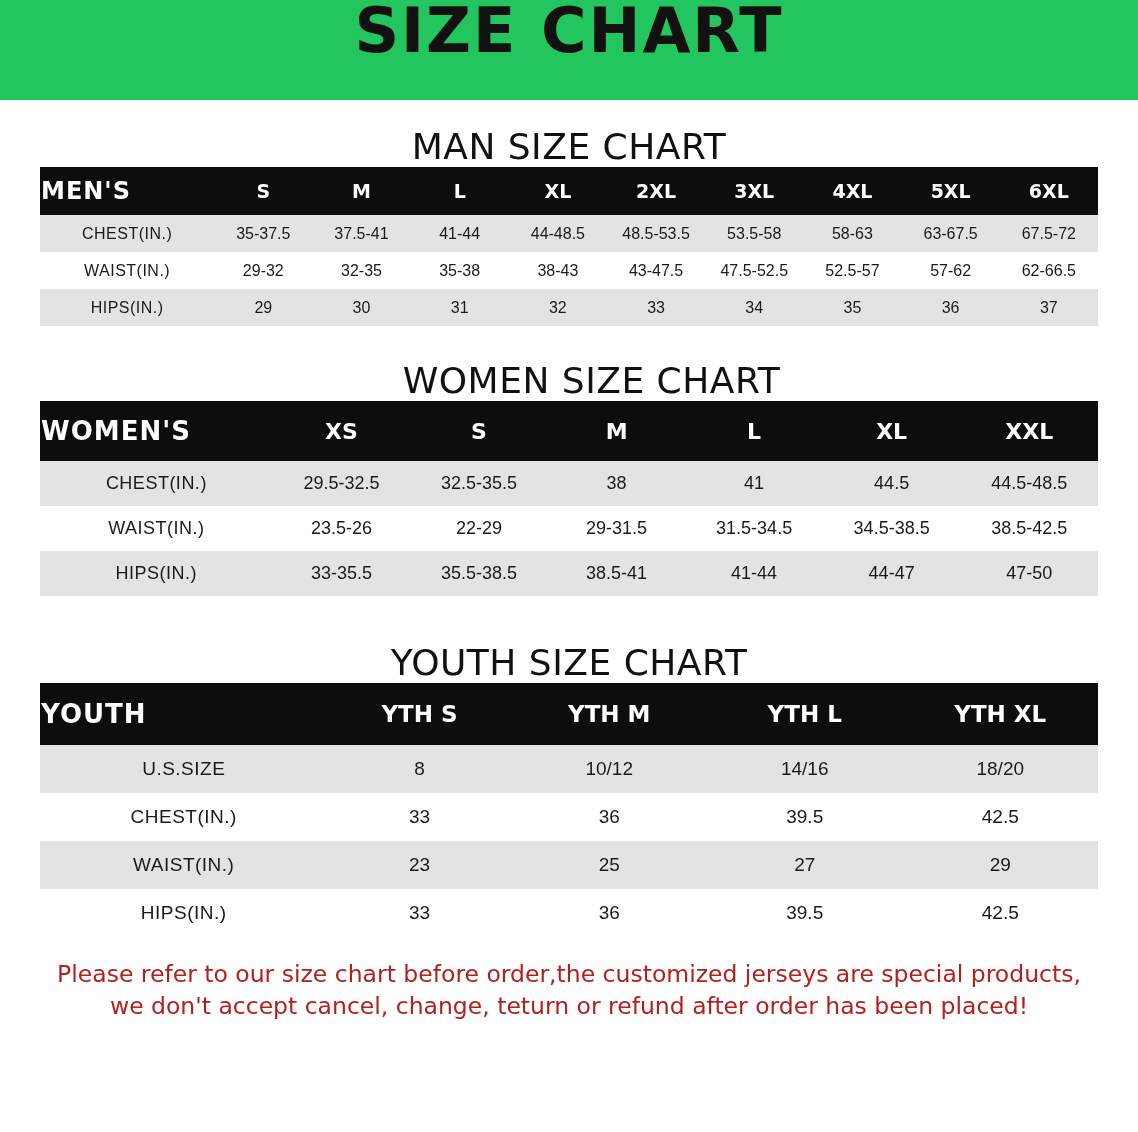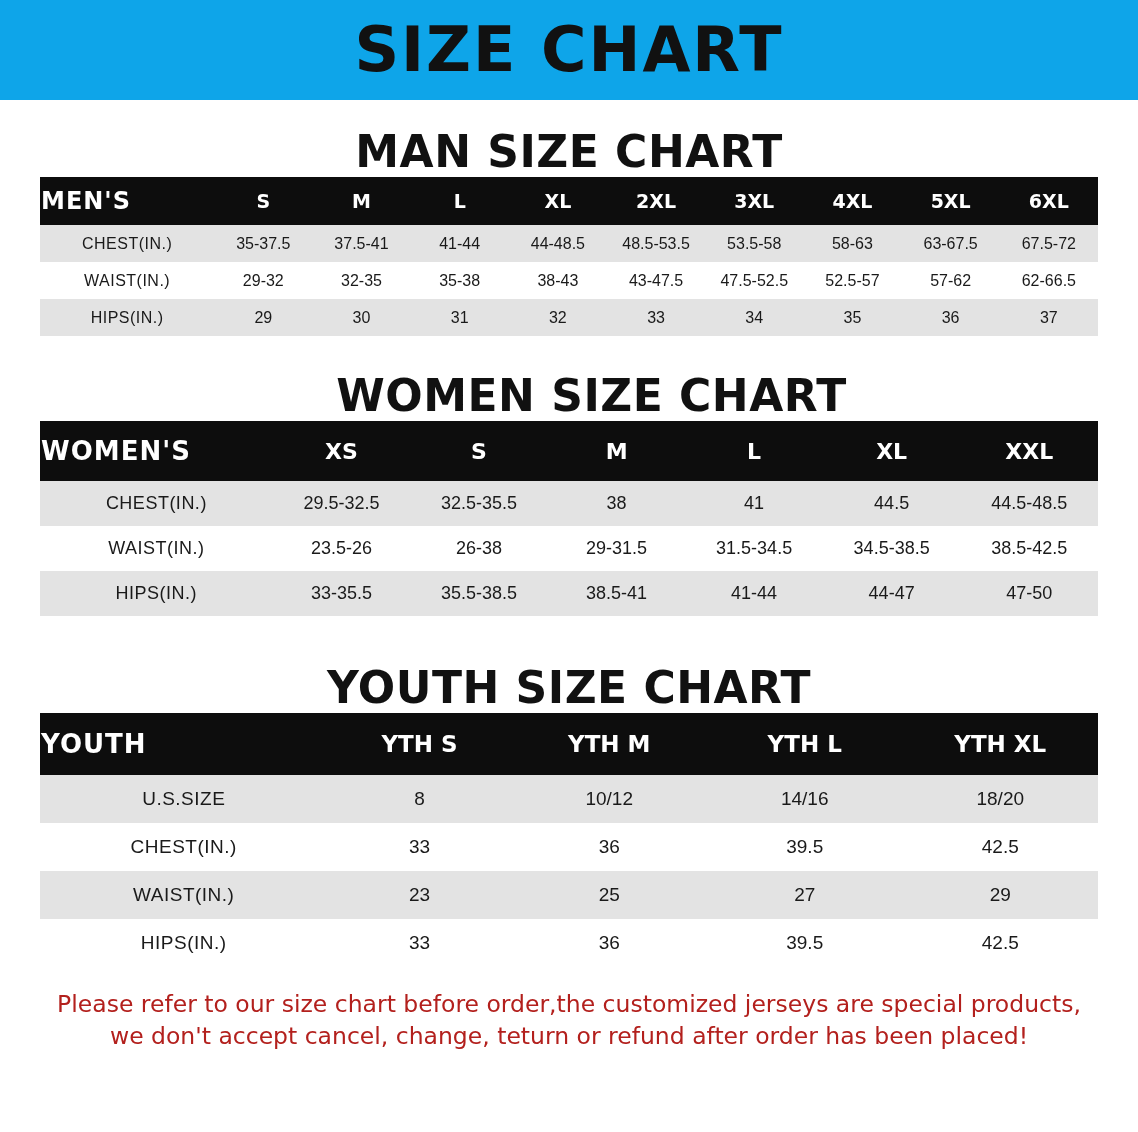--- a/index.html
+++ b/index.html
@@ -16,40 +16,39 @@
   .page {
     position: relative;
     width: 1138px;
     height: 1132px;
     background: #ffffff;
   }
 
   
   .banner {
     height: 100px;
-    background: #0ea5e9;
+    background: #22c55e;
     display: flex;
-    align-items: center;
     justify-content: center;
   }
   .banner-title {
     font-family: "DejaVu Sans", sans-serif;
     font-weight: bold;
     font-size: 62px;
     letter-spacing: 2px;
     color: #111111;
     line-height: 1;
   }
 
   
   .section-title {
     text-align: center;
     font-family: "DejaVu Sans", sans-serif;
-    font-weight: bold;
-    font-size: 44px;
+    font-weight: normal;
+    font-size: 36px;
     color: #111111;
     letter-spacing: 0.5px;
   }
   .t-man    { margin-top: 26px; }
   .t-women  { margin-top: 34px; padding-left: 45px; }
   .t-youth  { margin-top: 46px; }
 
   
   .tbl-wrap {
     padding: 0 40px;
@@ -223,21 +222,21 @@
           <td>29.5-32.5</td>
           <td>32.5-35.5</td>
           <td>38</td>
           <td>41</td>
           <td>44.5</td>
           <td>44.5-48.5</td>
         </tr>
         <tr class="even">
           <td class="rowlabel">WAIST(IN.)</td>
           <td>23.5-26</td>
-          <td>26-38</td>
+          <td>22-29</td>
           <td>29-31.5</td>
           <td>31.5-34.5</td>
           <td>34.5-38.5</td>
           <td>38.5-42.5</td>
         </tr>
         <tr class="odd">
           <td class="rowlabel">HIPS(IN.)</td>
           <td>33-35.5</td>
           <td>35.5-38.5</td>
           <td>38.5-41</td>

